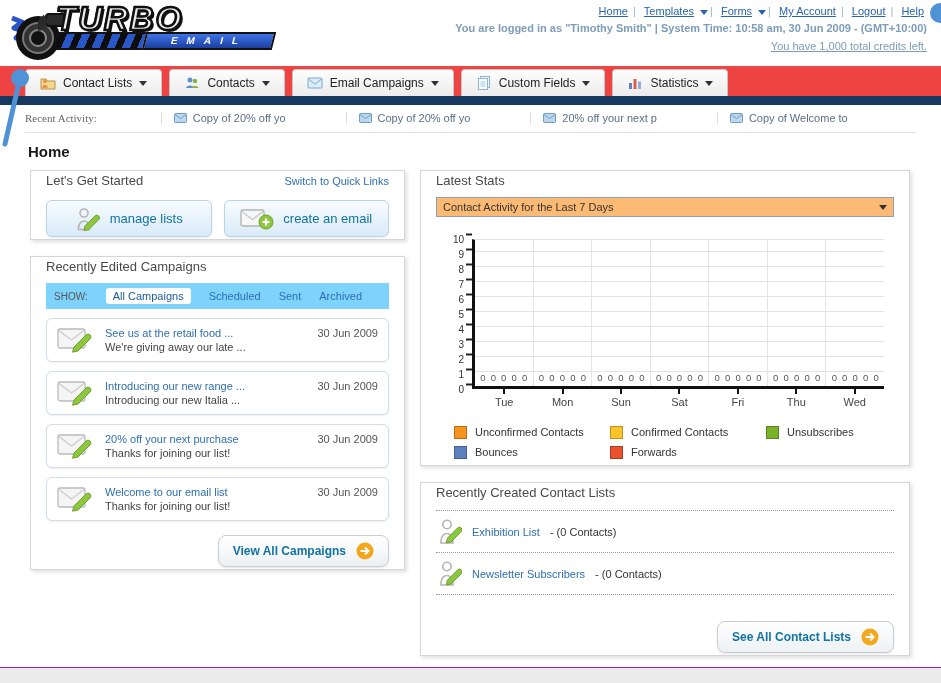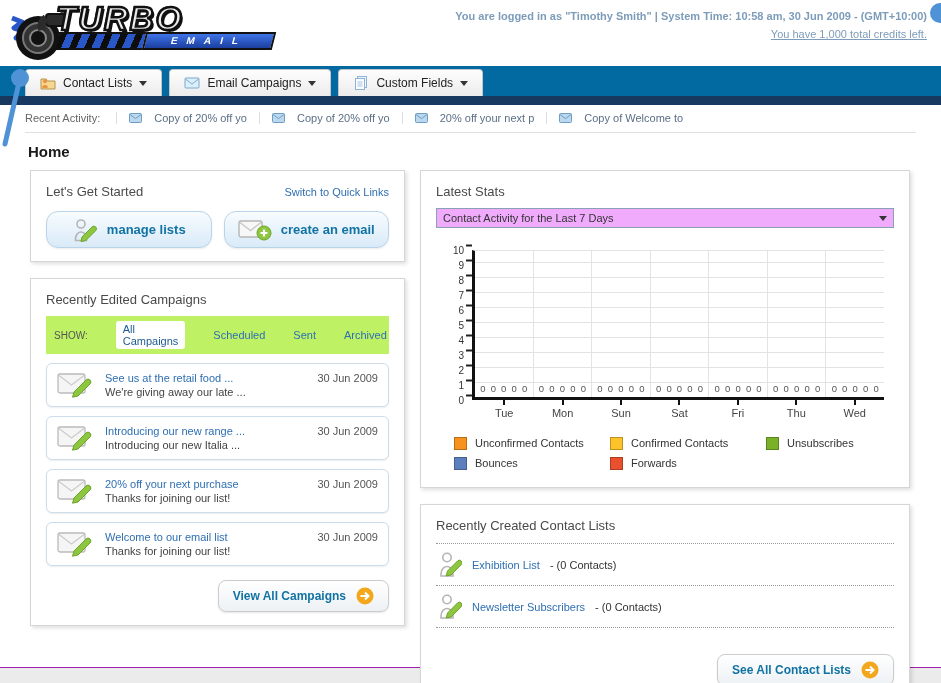--- a/index.html
+++ b/index.html
@@ -29,80 +29,80 @@
   .caret-b { display:inline-block; width:0; height:0; border-left:4px solid transparent;
     border-right:4px solid transparent; border-top:5px solid #2a64ad; margin-left:3px; }
   .login-line { font-size:11px; color:#7d9cba; margin-top:5px;font-weight:bold; }
   .credits-line { font-size:11px; color:#7d9cba; margin-top:6px;text-decoration:underline; }
   .dot-right { position:absolute; right:-9px; top:3px; width:20px; height:20px;
     border-radius:50%; background:#4f93d6; }
   .pin { position:absolute; left:0; top:66px; z-index:5; pointer-events:none; }
 
   
   .tabbar { display:flex; align-items:flex-end; gap:7px; padding:4px 0 0 25px;
-    height:30px; background:#0369a1; }
+    height:30px; background:#ef4444; }
   .tab { display:flex; align-items:center; gap:7px; height:27px; padding:0 14px;
     border:1px solid #c6c6c6; border-bottom:none; border-radius:4px 4px 0 0;
     background:linear-gradient(#fdfdfd,#ececec); font-size:12px; color:#222;
     cursor:pointer; white-space:nowrap; }
   .caret-d { display:inline-block; width:0; height:0; border-left:4px solid transparent;
     border-right:4px solid transparent; border-top:5px solid #333; }
   .navyband { height:9px; background:#17385f; }
 
   
   .activity { display:flex; align-items:center; height:25px; padding-left:25px;
     font-size:11px; }
-  .activity-label { color:#666; margin-right:16px; }
-  .act-item { display:flex; align-items:center; gap:12px; color:#5b6f87; padding:0 12px;
-    border-left:1px solid #ddd; cursor:pointer; }
+  .activity-label { color:#666; margin-right:16px;font-family:Liberation Serif, serif; }
+  .act-item { display:flex; align-items:center; gap:6px; color:#5b6f87; padding:0 12px;
+    border-left:1px solid #ddd; cursor:pointer;margin-left:48px; }
   .act-item:first-of-type { border-left:none; }
   .rule { border-top:1px solid #e0e0e0; margin:2px 25px 0 25px; }
 
   .page-title { font-size:15px; font-weight:bold; color:#1a1a1a; margin:10px 0 10px 28px; }
 
   
   .cols { display:flex; gap:15px; padding:0 0 0 30px; align-items:flex-start; }
   .col-left { width:375px; }
   .col-right { width:490px; }
   .panel { background:#fff; border:1px solid #d6d6d6; box-shadow:2px 2px 4px rgba(0,0,0,.13);
-    padding:13px 15px; margin-bottom:16px; }
+    padding:2px 15px; margin-bottom:16px; }
   .panel-title { font-size:13px; color:#4a4a4a; }
 
   
   .gs-head { display:flex; justify-content:space-between; align-items:baseline; }
   .link { color:#2f6fb2; font-size:11px; text-decoration:none; cursor:pointer; }
   .gs-buttons { display:flex; gap:12px; margin-top:12px; }
   .btn-light { flex:1; display:flex; align-items:center; justify-content:center; gap:9px;
-    height:37px; border:1px solid #b9d3e8; border-radius:12px; cursor:pointer;
+    height:37px; border:1px solid #b9d3e8; border-radius:6px; cursor:pointer;
     background:linear-gradient(#f8fcfe,#d9eaf8); box-shadow:0 1px 2px rgba(0,0,0,.08);
-    color:#1173a4; font-weight:bold; font-size:13px; }
-
-  
-  .show-strip { display:flex; align-items:center; gap:28px; background:#bef264;
+    color:#1173a4; font-weight:normal; font-size:13px; }
+
+  
+  .show-strip { display:flex; align-items:center; gap:18px; background:#7dd3fc;
     padding:5px 8px; margin-top:9px; font-size:11px; }
   .show-label { color:#555; font-size:10px; }
   .show-tab { color:#2f6fb2; cursor:pointer; }
   .show-tab.active { background:#fff; color:#1c5a92; padding:2px 7px; border-radius:3px; }
   .camp-card { display:flex; align-items:center; gap:10px; border:1px solid #cdddeb;
     border-radius:6px; background:#fff; box-shadow:0 1px 2px rgba(0,0,0,.07);
     padding:6px 10px; margin-top:9px; cursor:pointer; }
   .camp-main { flex:1; }
   .camp-title { font-size:11px; color:#2f6fb2; }
   .camp-sub { font-size:11px; color:#444; margin-top:2px; }
   .camp-date { font-size:11px; color:#555; align-self:flex-start; margin-top:2px; }
   .btn-row { display:flex; justify-content:flex-end; margin-top:14px; }
   .btn-white { display:flex; align-items:center; gap:10px; padding:6px 14px;
     border:1px solid #ccc; border-radius:8px; cursor:pointer;
     background:linear-gradient(#fff,#edf1f4); box-shadow:0 1px 2px rgba(0,0,0,.1);
     color:#1173a4; font-weight:bold; font-size:12px; }
 
   
   .select-box { display:flex; align-items:center; justify-content:space-between;
     border:1px solid #8aa0b4; height:20px; padding:0 6px; margin-top:9px;
-    font-size:11px; color:#333; background:#f0abfc; cursor:pointer; }
+    font-size:11px; color:#333; background:#fdba74; cursor:pointer; }
   .chart-wrap { margin:22px 10px 0 10px; }
   .chart { display:flex; }
   .ylabels { position:relative; width:26px; height:150px; }
   .ytick { position:absolute; right:0; transform:translateY(-50%); display:flex;
     align-items:flex-start; gap:2px; font-size:10px; color:#333; }
   .ytick .dash { width:6px; height:2px; background:#222; }
   .plot { flex:1; height:150px; border-left:3px solid #111; border-bottom:3px solid #111;
     border-top:1px solid #e3e3e3; position:relative;
     background-image:repeating-linear-gradient(to top,transparent 0 14px,#e3e3e3 14px 15px); }
   .groups { display:flex; height:100%; }
@@ -143,20 +143,28 @@
       <div class="logo-text">
         <div class="turbo-word">TURBO</div>
         <div class="email-row">
           <div class="stripes"></div>
           <div class="email-bar">EMAIL</div>
         </div>
       </div>
     </div>
 
     <div class="hdr-right">
+      <div class="hdr-links">
+        <a>Home</a><span class="sep">|</span>
+        <a>Templates</a><span class="caret-b"></span><span class="sep">|</span>
+        <a>Forms</a><span class="caret-b"></span><span class="sep">|</span>
+        <a>My Account</a><span class="sep">|</span>
+        <a>Logout</a><span class="sep">|</span>
+        <a>Help</a>
+      </div>
       <div class="login-line">You are logged in as "Timothy Smith" | System Time: 10:58 am, 30 Jun 2009 - (GMT+10:00)</div>
       <div class="credits-line">You have 1,000 total credits left.</div>
     </div>
     <div class="dot-right"></div>
   </div>
 
   <svg class="pin" width="34" height="84" viewBox="0 0 34 84">
     <line x1="20" y1="12" x2="5" y2="78" stroke="#4f93d6" stroke-width="5" stroke-linecap="round"></line>
     <circle cx="20" cy="12" r="9" fill="#4f93d6"></circle>
   </svg>
@@ -165,34 +173,53 @@
     <div class="tab">
       <svg width="16" height="16" viewBox="0 0 16 16">
           <path d="M1 4h5l1.5 2H15v8H1z" fill="#f5d78e" stroke="#b6934a"></path>
           <circle cx="5" cy="6.2" r="2" fill="#e89447"></circle>
           <path d="M2.4 11.5c0-2 5.2-2 5.2 0v1.6H2.4z" fill="#e89447"></path>
         </svg>
       <span>Contact Lists</span>
         <span class="caret-d"></span>
     </div>
     <div class="tab">
+      <svg width="16" height="16" viewBox="0 0 16 16">
+          <circle cx="6" cy="5" r="2.5" fill="#5f93c8"></circle>
+          <path d="M2 13c0-3.4 8-3.4 8 0z" fill="#5f93c8"></path>
+          <circle cx="11" cy="6" r="2.2" fill="#7fb441"></circle>
+          <path d="M7.5 13c0-2.8 7-2.8 7 0z" fill="#7fb441"></path>
+        </svg>
+      <span>Contacts</span>
+        <span class="caret-d"></span>
+    </div>
+    <div class="tab">
       <svg width="16" height="14" viewBox="0 0 16 14">
           <rect x="1" y="2" width="14" height="10" rx="1" fill="#ddeefb" stroke="#7aa9cf"></rect>
           <path d="M1.5 3 8 8.2 14.5 3" fill="none" stroke="#7aa9cf"></path>
         </svg>
       <span>Email Campaigns</span>
         <span class="caret-d"></span>
     </div>
     <div class="tab">
       <svg width="16" height="16" viewBox="0 0 16 16">
           <rect x="4.5" y="1.5" width="9" height="11" fill="#eef5fb" stroke="#8fb3d4"></rect>
           <rect x="2.5" y="3.5" width="9" height="11" fill="#f8fbff" stroke="#8fb3d4"></rect>
           <path d="M4.5 7h5M4.5 9h5M4.5 11h5" stroke="#aac6de"></path>
         </svg>
       <span>Custom Fields</span>
+        <span class="caret-d"></span>
+    </div>
+    <div class="tab">
+      <svg width="16" height="16" viewBox="0 0 16 16">
+          <rect x="2" y="8" width="3" height="6" fill="#5b84c4"></rect>
+          <rect x="6.5" y="4" width="3" height="10" fill="#d6604f"></rect>
+          <rect x="11" y="6.5" width="3" height="7.5" fill="#8fb0d8"></rect>
+        </svg>
+      <span>Statistics</span>
         <span class="caret-d"></span>
     </div>
   </div>
   <div class="navyband"></div>
 
   <div class="activity">
     <span class="activity-label">Recent Activity:</span>
     <span class="act-item">
       <svg width="13" height="10" viewBox="0 0 13 10">
           <rect x="0.5" y="0.5" width="12" height="9" rx="1" fill="#bcd8ef" stroke="#6d9cc4"></rect>

